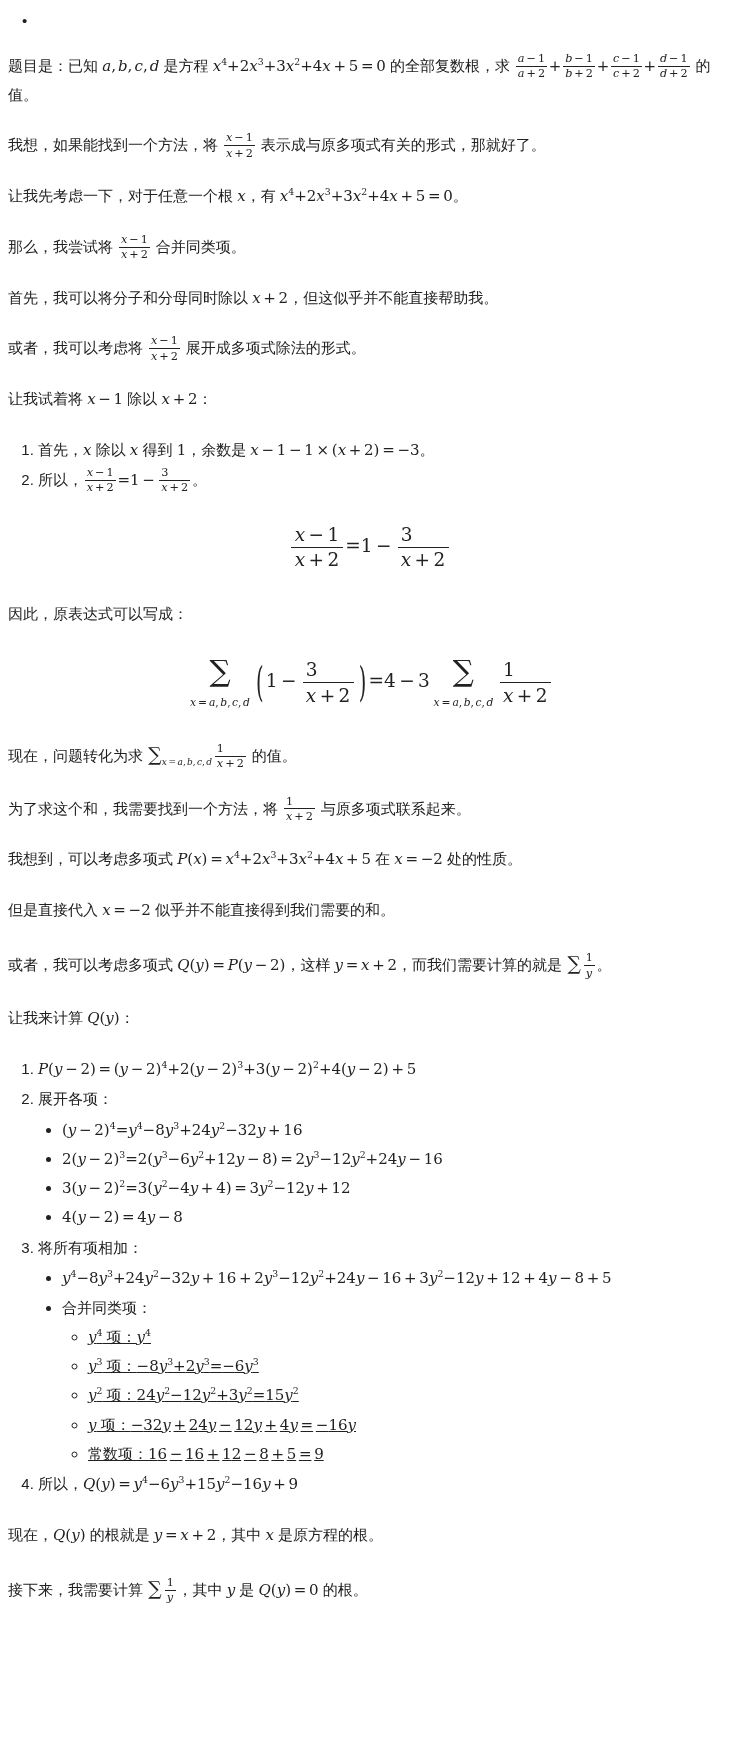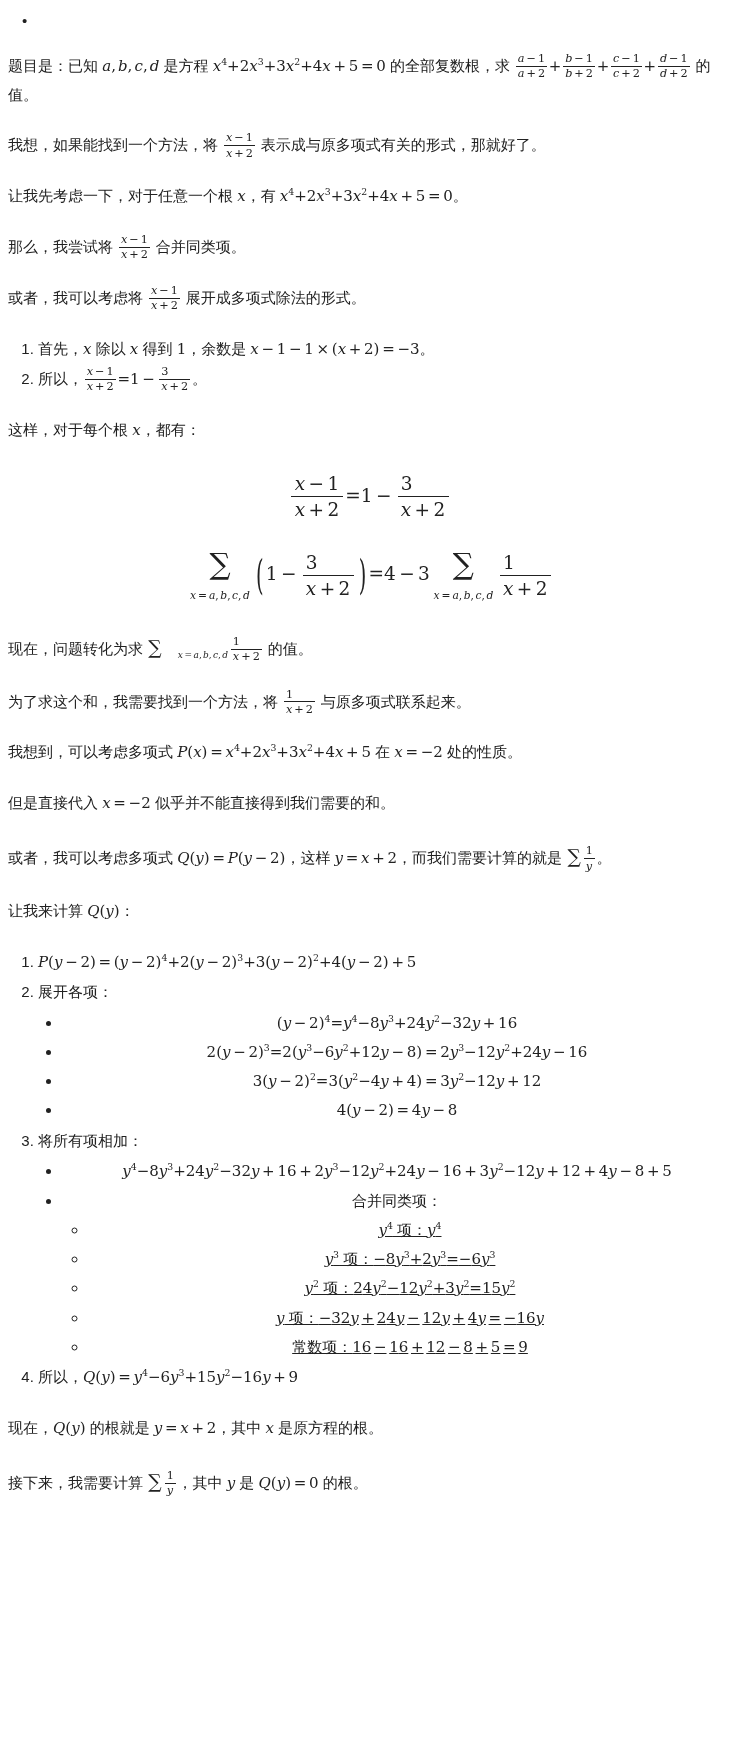--- a/index.html
+++ b/index.html
@@ -2,59 +2,61 @@
 <html><head>
 <meta charset="utf-8">
 <style>
   html,body{margin:0;padding:0;background:#ffffff;}
   body{width:740px;color:#212121;font-family:"Liberation Sans","DejaVu Sans",sans-serif;font-size:15px;}
   #doc{padding:6px 8px 10px 8px;}
   .dot{margin:6px 0 10px 14px;line-height:1.2;}
   p{margin:22px 0;line-height:1.9;}
   ol{margin:22px 0;padding-left:30px;}
   ol>li{line-height:1.9;margin:2px 0;}
-  ul{margin:2px 0;padding-left:24px;list-style:disc;text-align:center;}
+  ul{margin:2px 0;padding-left:24px;list-style:disc;}
   ul>li{line-height:1.82;margin:1px 0;}
   ul.circle{list-style:circle;padding-left:26px;text-decoration:underline;}
   
   .mi{font-family:"DejaVu Serif","Liberation Serif",serif;}
   .mi .v{font-style:italic;}
   .mi .o{margin:0 .18em;}
   .mi .ou{margin:0;}
   .mi .cm{margin-right:.14em;}
   sup.sp{font-size:.62em;line-height:0;vertical-align:super;}
   .frac{display:inline-block;text-align:left;vertical-align:-.55em;font-size:.75em;line-height:1.2;margin:0 .15em;}
   .frac .fn{display:block;border-bottom:1px solid currentColor;padding:0 .18em .04em;}
   .frac .fd{display:block;padding:.04em .18em 0;}
   .sumi{margin:0 .08em;}
   .sumi .sg{font-size:1.25em;}
-  .sumi sub{font-size:.6em;vertical-align:-.45em;line-height:0;margin-left:16px;}
+  .sumi sub{font-size:.6em;vertical-align:-.45em;line-height:0;}
   .sumd{display:inline-flex;flex-direction:column;align-items:center;vertical-align:middle;margin:0 .2em;}
   .sumd .sg{font-size:1.6em;line-height:1.05;}
   .sumd .sb{font-size:.58em;line-height:1;margin-top:11px;}
   .big{display:inline-block;transform:scaleY(2.15);vertical-align:middle;margin:0 .12em;font-size:1.05em;}
   .eq{text-align:center;font-family:"DejaVu Serif","Liberation Serif",serif;font-size:18.5px;margin:28px 0;white-space:nowrap;}
   .eq .frac{font-size:1em;vertical-align:middle;line-height:1.25;}
 </style>
 </head>
 <body>
 
 <main id="doc">
     <div class="dot">•</div>
     <p><span class="t">题目是：已知 </span><span class="mi"><span class="mr"><span class="v">a</span><span class="cm">,</span><span class="v">b</span><span class="cm">,</span><span class="v">c</span><span class="cm">,</span><span class="v">d</span></span></span><span class="t"> 是方程 </span><span class="mi"><span class="mr"><span class="v">x</span></span><sup class="sp"><span class="mr"><span>4</span></span></sup><span class="mr"><span class="ou">+</span><span>2</span><span class="v">x</span></span><sup class="sp"><span class="mr"><span>3</span></span></sup><span class="mr"><span class="ou">+</span><span>3</span><span class="v">x</span></span><sup class="sp"><span class="mr"><span>2</span></span></sup><span class="mr"><span class="ou">+</span><span>4</span><span class="v">x</span><span class="o">+</span><span>5</span><span class="o">=</span><span>0</span></span></span><span class="t"> 的全部复数根，求 </span><span class="mi"><span class="frac"><span class="fn"><span class="mr"><span class="v">a</span><span class="o">−</span><span>1</span></span></span><span class="fd"><span class="mr"><span class="v">a</span><span class="o">+</span><span>2</span></span></span></span><span class="mr"><span class="ou">+</span></span><span class="frac"><span class="fn"><span class="mr"><span class="v">b</span><span class="o">−</span><span>1</span></span></span><span class="fd"><span class="mr"><span class="v">b</span><span class="o">+</span><span>2</span></span></span></span><span class="mr"><span class="ou">+</span></span><span class="frac"><span class="fn"><span class="mr"><span class="v">c</span><span class="o">−</span><span>1</span></span></span><span class="fd"><span class="mr"><span class="v">c</span><span class="o">+</span><span>2</span></span></span></span><span class="mr"><span class="ou">+</span></span><span class="frac"><span class="fn"><span class="mr"><span class="v">d</span><span class="o">−</span><span>1</span></span></span><span class="fd"><span class="mr"><span class="v">d</span><span class="o">+</span><span>2</span></span></span></span></span><span class="t"> 的值。</span></p>
     <p><span class="t">我想，如果能找到一个方法，将 </span><span class="mi"><span class="frac"><span class="fn"><span class="mr"><span class="v">x</span><span class="o">−</span><span>1</span></span></span><span class="fd"><span class="mr"><span class="v">x</span><span class="o">+</span><span>2</span></span></span></span></span><span class="t"> 表示成与原多项式有关的形式，那就好了。</span></p>
     <p><span class="t">让我先考虑一下，对于任意一个根 </span><span class="mi"><span class="mr"><span class="v">x</span></span></span><span class="t">，有 </span><span class="mi"><span class="mr"><span class="v">x</span></span><sup class="sp"><span class="mr"><span>4</span></span></sup><span class="mr"><span class="ou">+</span><span>2</span><span class="v">x</span></span><sup class="sp"><span class="mr"><span>3</span></span></sup><span class="mr"><span class="ou">+</span><span>3</span><span class="v">x</span></span><sup class="sp"><span class="mr"><span>2</span></span></sup><span class="mr"><span class="ou">+</span><span>4</span><span class="v">x</span><span class="o">+</span><span>5</span><span class="o">=</span><span>0</span></span></span><span class="t">。</span></p>
     <p><span class="t">那么，我尝试将 </span><span class="mi"><span class="frac"><span class="fn"><span class="mr"><span class="v">x</span><span class="o">−</span><span>1</span></span></span><span class="fd"><span class="mr"><span class="v">x</span><span class="o">+</span><span>2</span></span></span></span></span><span class="t"> 合并同类项。</span></p>
+    <p><span class="t">首先，我可以将分子和分母同时除以 </span><span class="mi"><span class="mr"><span class="v">x</span><span class="o">+</span><span>2</span></span></span><span class="t">，但这似乎并不能直接帮助我。</span></p>
     <p><span class="t">或者，我可以考虑将 </span><span class="mi"><span class="frac"><span class="fn"><span class="mr"><span class="v">x</span><span class="o">−</span><span>1</span></span></span><span class="fd"><span class="mr"><span class="v">x</span><span class="o">+</span><span>2</span></span></span></span></span><span class="t"> 展开成多项式除法的形式。</span></p>
+    <p><span class="t">让我试着将 </span><span class="mi"><span class="mr"><span class="v">x</span><span class="o">−</span><span>1</span></span></span><span class="t"> 除以 </span><span class="mi"><span class="mr"><span class="v">x</span><span class="o">+</span><span>2</span></span></span><span class="t">：</span></p>
     <ol>
       <li><span class="t">首先，</span><span class="mi"><span class="mr"><span class="v">x</span></span></span><span class="t"> 除以 </span><span class="mi"><span class="mr"><span class="v">x</span></span></span><span class="t"> 得到 </span><span class="mi"><span class="mr"><span>1</span></span></span><span class="t">，余数是 </span><span class="mi"><span class="mr"><span class="v">x</span><span class="o">−</span><span>1</span><span class="o">−</span><span>1</span><span class="o">×</span><span>(</span><span class="v">x</span><span class="o">+</span><span>2</span><span>)</span><span class="o">=</span><span class="ou">−</span><span>3</span></span></span><span class="t">。</span></li>
       <li><span class="t">所以，</span><span class="mi"><span class="frac"><span class="fn"><span class="mr"><span class="v">x</span><span class="o">−</span><span>1</span></span></span><span class="fd"><span class="mr"><span class="v">x</span><span class="o">+</span><span>2</span></span></span></span><span class="mr"><span class="ou">=</span><span>1</span><span class="o">−</span></span><span class="frac"><span class="fn"><span class="mr"><span>3</span></span></span><span class="fd"><span class="mr"><span class="v">x</span><span class="o">+</span><span>2</span></span></span></span></span><span class="t">。</span></li>
     </ol>
-    <p><span class="t">这样，对于每个根 </span><span class="mi"><span class="mr"><span class="v">x</span></span></span><span class="t">，都有：</span></p>
     <div class="eq"><span class="mi dm"><span class="frac"><span class="fn"><span class="mr"><span class="v">x</span><span class="o">−</span><span>1</span></span></span><span class="fd"><span class="mr"><span class="v">x</span><span class="o">+</span><span>2</span></span></span></span><span class="mr"><span class="ou">=</span><span>1</span><span class="o">−</span></span><span class="frac"><span class="fn"><span class="mr"><span>3</span></span></span><span class="fd"><span class="mr"><span class="v">x</span><span class="o">+</span><span>2</span></span></span></span></span></div>
+    <p><span class="t">因此，原表达式可以写成：</span></p>
     <div class="eq"><span class="mi dm"><span class="sumd">
           <span class="sg">∑</span>
           <span class="sb"><span class="mr"><span class="v">x</span><span class="o">=</span><span class="v">a</span><span class="cm">,</span><span class="v">b</span><span class="cm">,</span><span class="v">c</span><span class="cm">,</span><span class="v">d</span></span></span>
         </span><span class="big">(</span><span class="mr"><span>1</span><span class="o">−</span></span><span class="frac"><span class="fn"><span class="mr"><span>3</span></span></span><span class="fd"><span class="mr"><span class="v">x</span><span class="o">+</span><span>2</span></span></span></span><span class="big">)</span><span class="mr"><span class="ou">=</span><span>4</span><span class="o">−</span><span>3</span></span><span class="sumd">
           <span class="sg">∑</span>
           <span class="sb"><span class="mr"><span class="v">x</span><span class="o">=</span><span class="v">a</span><span class="cm">,</span><span class="v">b</span><span class="cm">,</span><span class="v">c</span><span class="cm">,</span><span class="v">d</span></span></span>
         </span><span class="frac"><span class="fn"><span class="mr"><span>1</span></span></span><span class="fd"><span class="mr"><span class="v">x</span><span class="o">+</span><span>2</span></span></span></span></span></div>
     <p><span class="t">现在，问题转化为求 </span><span class="mi"><span class="sumi"><span class="sg">∑</span><sub class="sb"><span class="mr"><span class="v">x</span><span class="o">=</span><span class="v">a</span><span class="cm">,</span><span class="v">b</span><span class="cm">,</span><span class="v">c</span><span class="cm">,</span><span class="v">d</span></span></sub></span><span class="frac"><span class="fn"><span class="mr"><span>1</span></span></span><span class="fd"><span class="mr"><span class="v">x</span><span class="o">+</span><span>2</span></span></span></span></span><span class="t"> 的值。</span></p>
     <p><span class="t">为了求这个和，我需要找到一个方法，将 </span><span class="mi"><span class="frac"><span class="fn"><span class="mr"><span>1</span></span></span><span class="fd"><span class="mr"><span class="v">x</span><span class="o">+</span><span>2</span></span></span></span></span><span class="t"> 与原多项式联系起来。</span></p>
     <p><span class="t">我想到，可以考虑多项式 </span><span class="mi"><span class="mr"><span class="v">P</span><span>(</span><span class="v">x</span><span>)</span><span class="o">=</span><span class="v">x</span></span><sup class="sp"><span class="mr"><span>4</span></span></sup><span class="mr"><span class="ou">+</span><span>2</span><span class="v">x</span></span><sup class="sp"><span class="mr"><span>3</span></span></sup><span class="mr"><span class="ou">+</span><span>3</span><span class="v">x</span></span><sup class="sp"><span class="mr"><span>2</span></span></sup><span class="mr"><span class="ou">+</span><span>4</span><span class="v">x</span><span class="o">+</span><span>5</span></span></span><span class="t"> 在 </span><span class="mi"><span class="mr"><span class="v">x</span><span class="o">=</span><span class="ou">−</span><span>2</span></span></span><span class="t"> 处的性质。</span></p>

